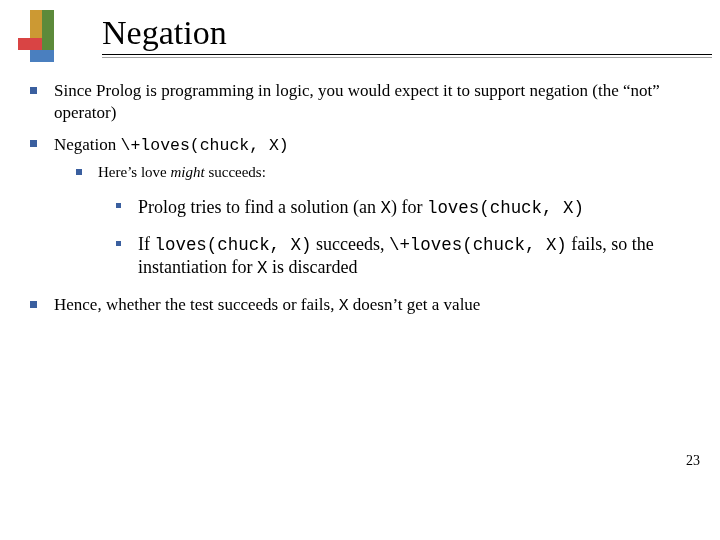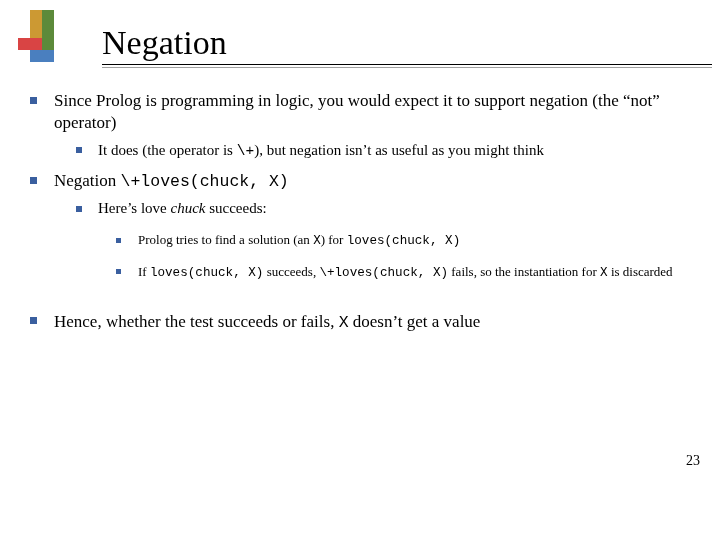--- a/index.html
+++ b/index.html
@@ -10,21 +10,21 @@
     height: 540px;
     background: #fff;
     font-family: "Times New Roman", Times, serif;
     color: #000;
     overflow: hidden;
   }
   .slide {
     position: relative;
     width: 720px;
     height: 479px;
-    padding: 24px 30px 0 30px;
+    padding: 14px 30px 0 30px;
   }
   .logo {
     position: absolute;
     left: 12px;
     top: 10px;
     width: 58px;
     height: 52px;
   }
   .logo-l   { position: absolute; left: 18px; top: 0;  width: 12px; height: 40px; background: #cc9933; }
   .logo-r   { position: absolute; left: 30px; top: 0;  width: 12px; height: 40px; background: #5c8a3a; }
@@ -39,21 +39,21 @@
   }
   .rule-top { border: 0; border-top: 1.5px solid #000; margin: 0; width: 610px; }
   .rule-bot { border: 0; border-top: 1px solid #a0a0a0; margin-top: 2px; width: 610px; }
   .content {
     margin-top: 22px;
     font-size: 17px;
     line-height: 1.28;
   }
   .lvl1 { padding-left: 24px; margin-top: 10px; position: relative; }
   .lvl2 { padding-left: 22px; margin-top: 7px; position: relative; font-size: 15px; }
-  .lvl3 { padding-left: 22px; margin-top: 14px; position: relative; font-size: 13px; }
+  .lvl3 { padding-left: 22px; margin-top: 14px; position: relative; font-size: 18px; }
   .bullet {
     position: absolute;
     left: 0;
     top: 0.4em;
     width: 7px;
     height: 7px;
     background: #3a5f9f;
   }
   .lvl2 > .bullet { width: 6px; height: 6px; top: 0.42em; }
   .lvl3 > .bullet { width: 5px; height: 5px; top: 0.42em; }
@@ -88,50 +88,44 @@
     <h1 class="title">Negation</h1>
     <hr class="rule-top">
     <hr class="rule-bot">
   </div>
 
   <div class="content">
 
     <div class="lvl1">
       <span class="bullet"></span>
       <span>Since Prolog is programming in logic, you would expect it to support negation (the “not” operator)</span>
-      <div class="children">
-        <div class="lvl2">
-          <span class="bullet"></span>
-          <span>It does (the operator is </span><span class="code">\+</span><span>), but negation isn’t as useful as you might think</span>
-        </div>
-      </div>
     </div>
 
     <div class="lvl1">
       <span class="bullet"></span>
       <span>Negation </span><span class="code">\+loves(chuck, X)</span>
       <div class="children">
         <div class="lvl2">
           <span class="bullet"></span>
-          <span>Here’s love </span><em>chuck</em><span> succeeds:</span>
+          <span>Here’s love </span><em>might</em><span> succeeds:</span>
           <div class="children">
             <div class="lvl3">
               <span class="bullet"></span>
               <span>Prolog tries to find a solution (an </span><span class="code">X</span><span>) for </span><span class="code">loves(chuck, X)</span>
             </div>
             <div class="lvl3">
               <span class="bullet"></span>
               <span>If </span><span class="code">loves(chuck, X)</span><span> succeeds, </span><span class="code">\+loves(chuck, X)</span><span> fails, so the instantiation for </span><span class="code">X</span><span> is discarded</span>
             </div>
           </div>
         </div>
       </div>
     </div>
 
-    <div class="lvl1" style="margin-top:30px;">
+    <div class="lvl1" style="margin-top:14px;">
       <span class="bullet"></span>
       <span>Hence, whether the test succeeds or fails, </span><span class="code">X</span><span> doesn’t get a value</span>
     </div>
 
   </div>
 
   <div class="pagenum">23</div>
 </div>
 
 </body></html>

